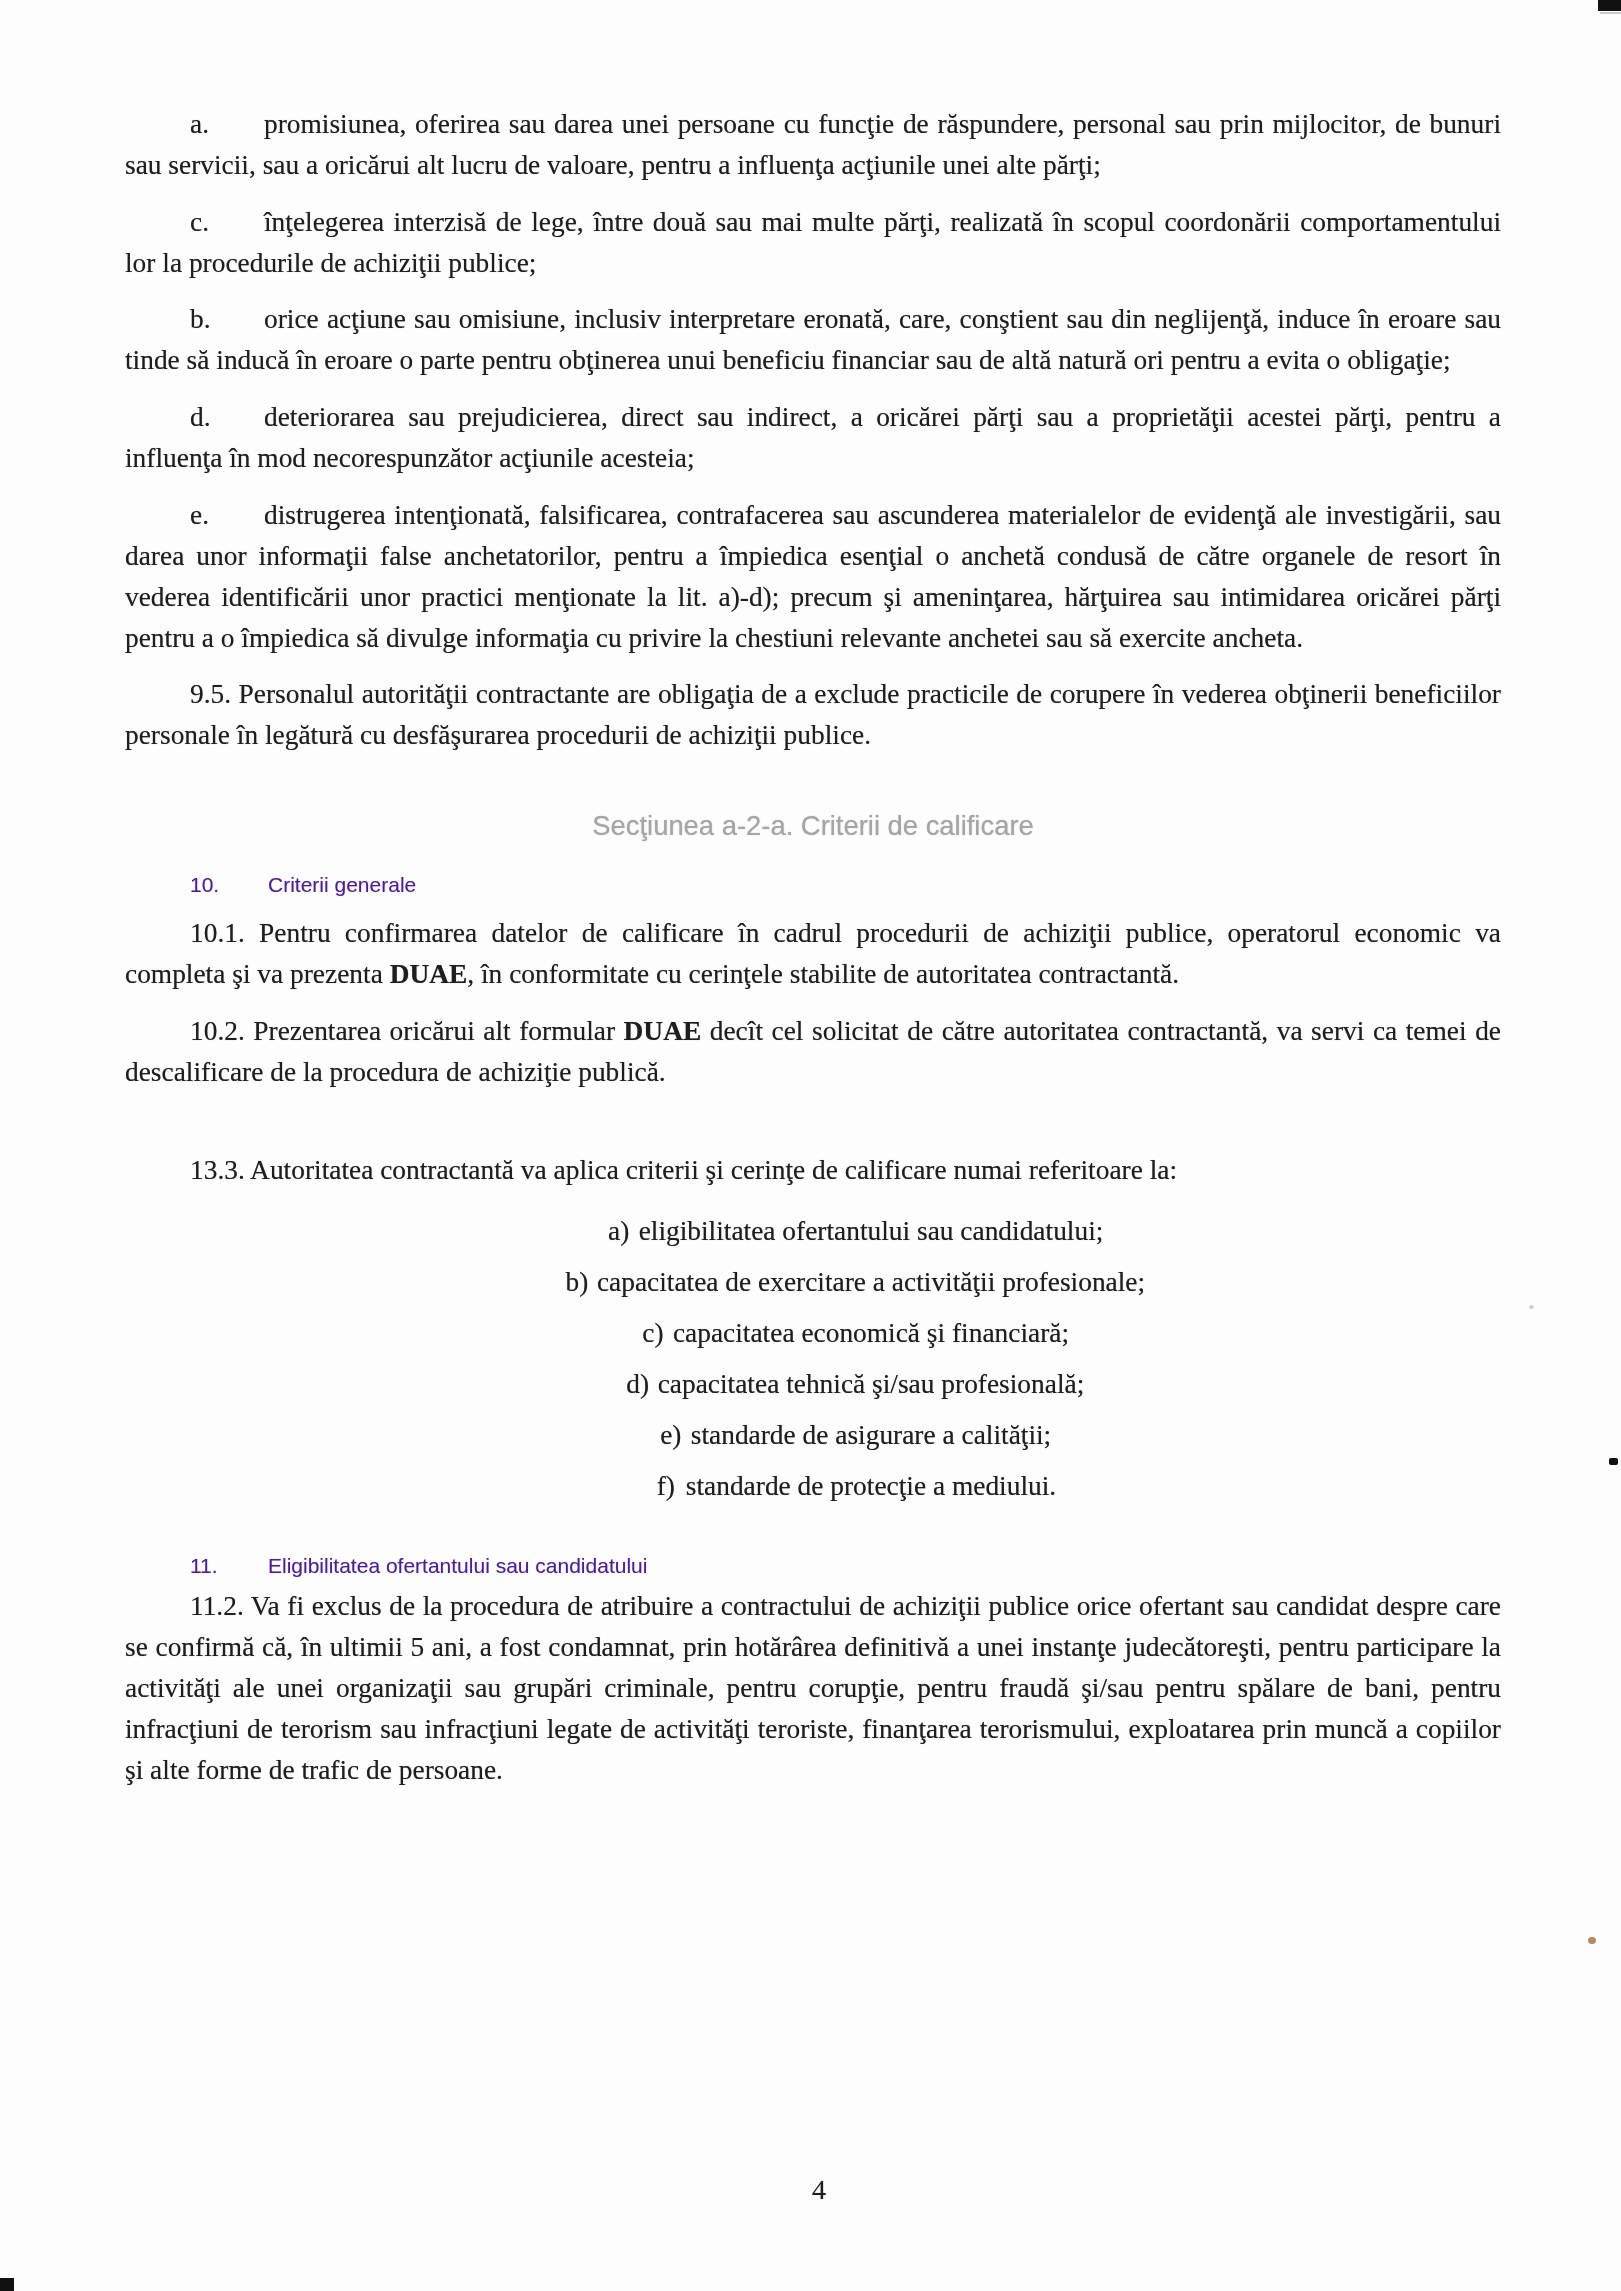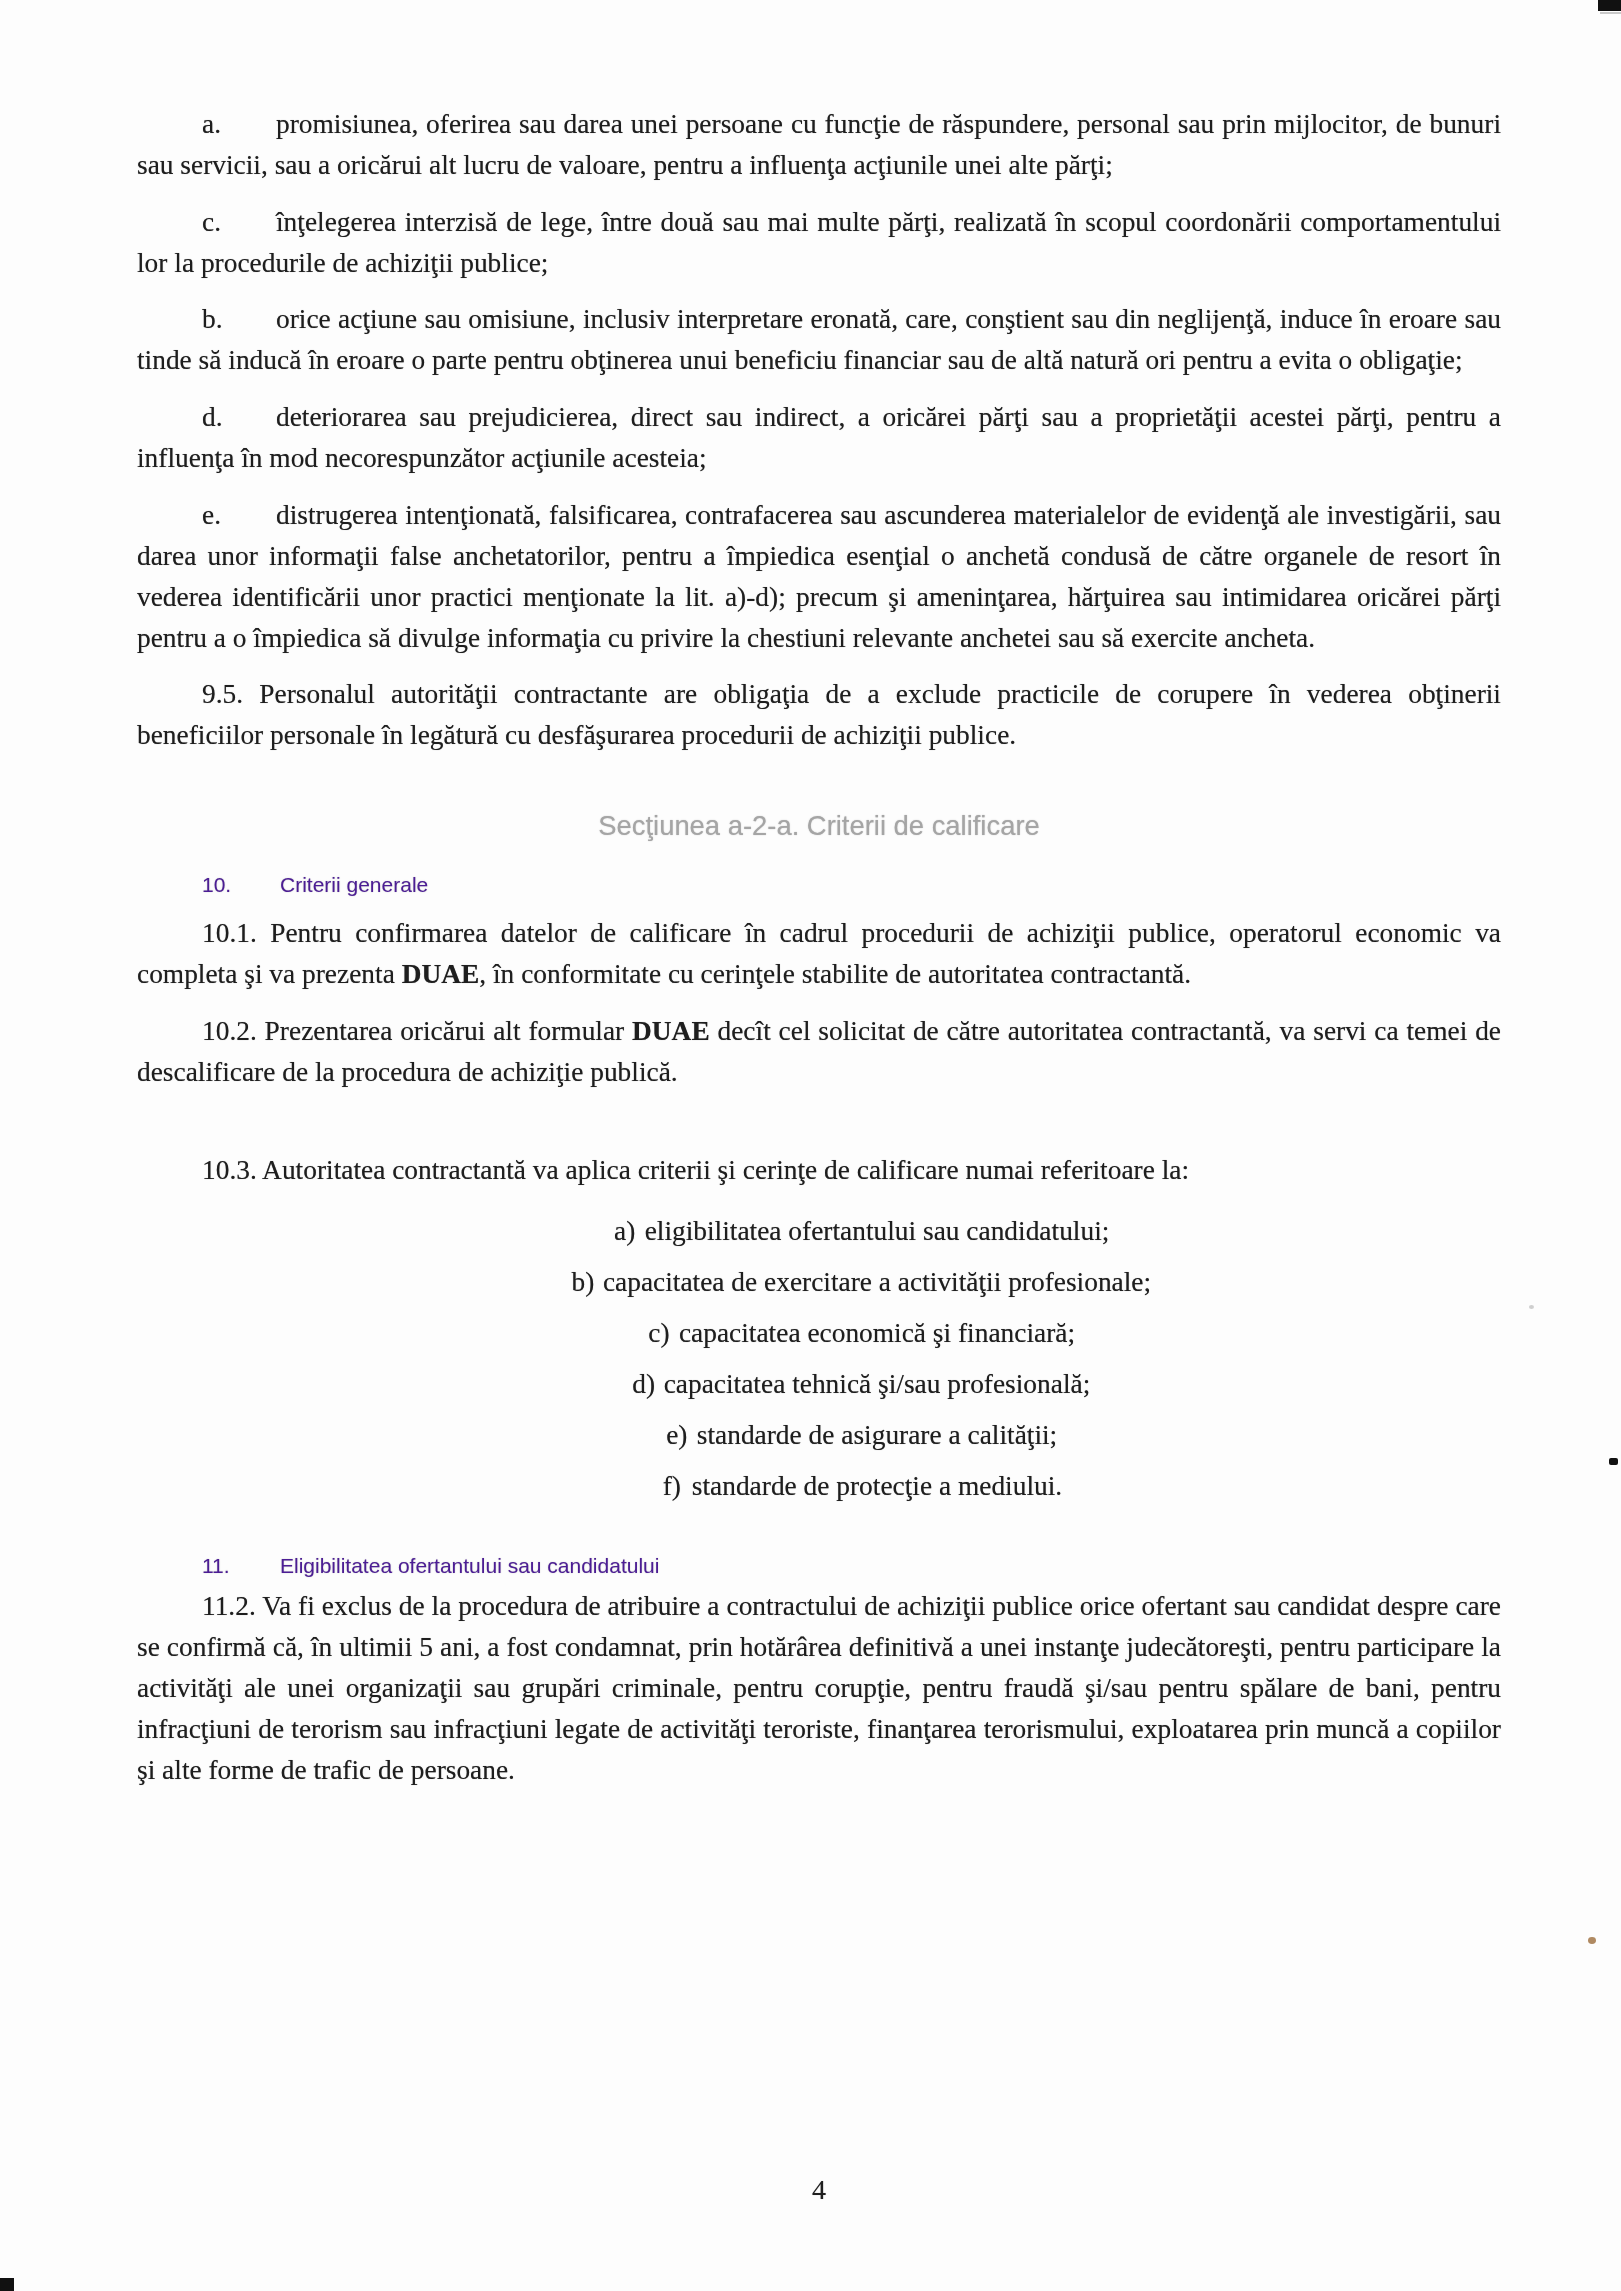--- a/index.html
+++ b/index.html
@@ -7,21 +7,21 @@
     position: relative;
     width: 1621px;
     height: 2292px;
     background: #fdfdfd;
     overflow: hidden;
     font-family: "Liberation Serif", serif;
     color: #1e1e1e;
   }
   .content {
     position: absolute;
-    left: 137px;
+    left: 125px;
     right: 120px;
     top: 0;
     padding-top: 104px;
     font-size: 27.4px;
     line-height: 41px;
     text-align: justify;
   }
   .body-para {
     margin: 0 0 15.7px 0;
     text-indent: 65px;
@@ -110,21 +110,21 @@
     <p class="body-para">9.5. Personalul autorităţii contractante are obligaţia de a  exclude practicile de corupere în vederea obţinerii beneficiilor personale în legătură cu desfăşurarea procedurii de achiziţii publice.</p>
 
     <p class="body-para sec-header">Secţiunea a-2-a. Criterii de calificare</p>
 
     <p class="body-para num-heading"><span class="h-num">10.</span><span>Criterii generale</span></p>
 
     <p class="body-para after-header"><span>10.1. Pentru confirmarea datelor de calificare în cadrul procedurii de achiziţii publice, operatorul economic va completa şi va prezenta </span><span class="bold">DUAE</span><span>, în conformitate cu cerinţele stabilite de autoritatea contractantă.</span></p>
 
     <p class="body-para"><span>10.2. Prezentarea oricărui alt formular </span><span class="bold">DUAE</span><span> decît cel solicitat de către autoritatea contractantă, va servi ca temei de descalificare de la procedura de achiziţie publică.</span></p>
 
-    <p class="body-para gap-before">10.3. Autoritatea contractantă va aplica criterii şi cerinţe de calificare numai referitoare la:</p>
+    <p class="body-para gap-before">13.3. Autoritatea contractantă va aplica criterii şi cerinţe de calificare numai referitoare la:</p>
 
     <ul class="criteria-list">
       <li><span class="li-marker">a)</span><span>eligibilitatea ofertantului sau candidatului;</span></li>
       <li><span class="li-marker">b)</span><span>capacitatea de exercitare a activităţii profesionale;</span></li>
       <li><span class="li-marker">c)</span><span>capacitatea economică şi financiară;</span></li>
       <li><span class="li-marker">d)</span><span>capacitatea tehnică şi/sau profesională;</span></li>
       <li><span class="li-marker">e)</span><span>standarde de asigurare a calităţii;</span></li>
       <li><span class="li-marker">f)</span><span>standarde de protecţie a mediului.</span></li>
     </ul>
 

